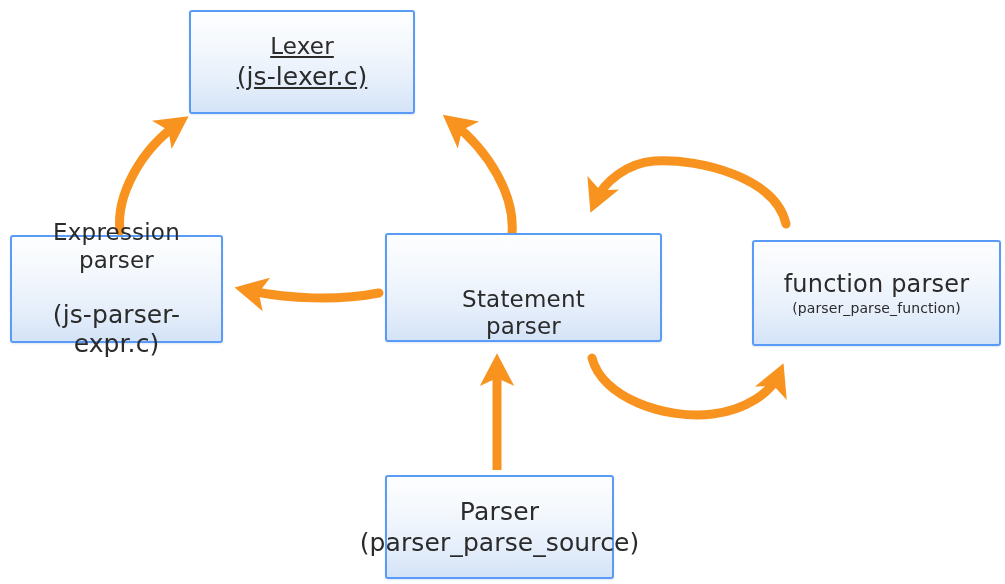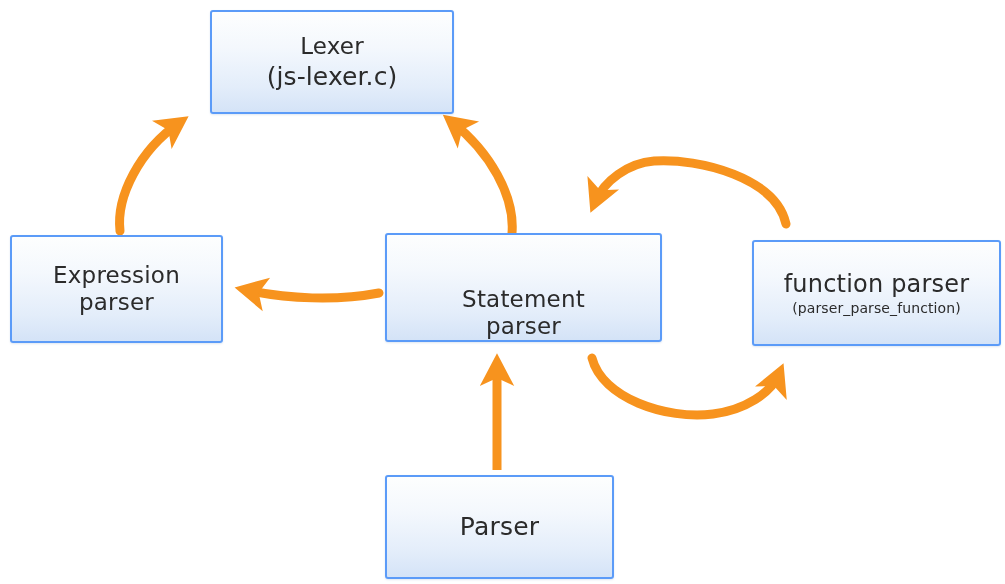--- a/index.html
+++ b/index.html
@@ -45,21 +45,21 @@
     font-size: 23px;
     letter-spacing: 0.2px;
     white-space: pre-line;
   }
   .node .sub {
     font-size: 25px;
     letter-spacing: 0.1px;
     margin-top: 2px;
   }
   
-  #node-lexer      { left: 210px; top: 10px;  width: 244px; height: 104px; }
+  #node-lexer      { left: 189px; top: 10px;  width: 226px; height: 104px; text-decoration: underline; }
   #node-expression { left: 10px;  top: 235px; width: 213px; height: 108px; gap: 24px; }
   #node-statement  { left: 385px; top: 233px; width: 277px; height: 109px; justify-content: flex-end; }
   #node-function   { left: 752px; top: 240px; width: 249px; height: 106px; }
   #node-parser     { left: 385px; top: 475px; width: 229px; height: 104px; }
 
   #node-function .title { font-size: 24px; }
   #node-function .sub   { font-size: 14px; }
   #node-parser .title   { font-size: 25px; }
 </style>
 </head>
@@ -100,29 +100,31 @@
   </svg>
 
   <div class="node" id="node-lexer">
     <div class="title">Lexer</div>
     <div class="sub">(js-lexer.c)</div>
   </div>
 
   <div class="node" id="node-expression">
     <div class="title">Expression
 parser</div>
+    <div class="sub">(js-parser-expr.c)</div>
   </div>
 
   <div class="node" id="node-statement">
     <div class="title">Statement
 parser</div>
   </div>
 
   <div class="node" id="node-function">
     <div class="title">function parser</div>
     <div class="sub">(parser_parse_function)</div>
   </div>
 
   <div class="node" id="node-parser">
     <div class="title">Parser</div>
+    <div class="sub">(parser_parse_source)</div>
   </div>
 
 </div>
 
 </body></html>

